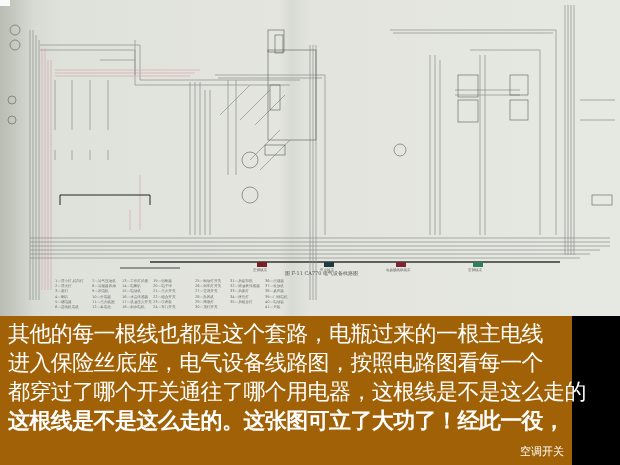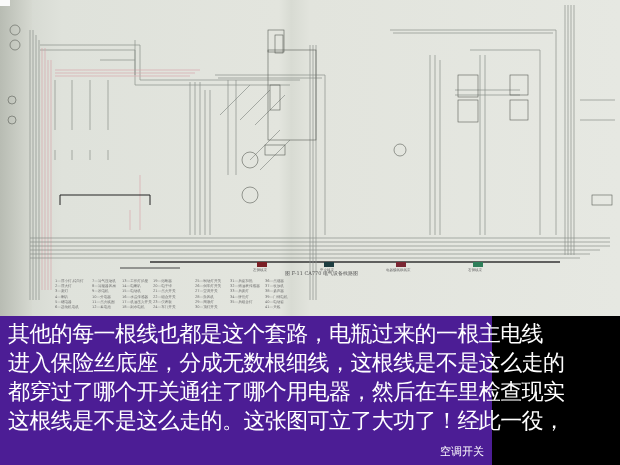--- a/index.html
+++ b/index.html
@@ -5,21 +5,21 @@
   html, body { margin: 0; padding: 0; }
   body { width: 620px; height: 465px; overflow: hidden; background: #000; position: relative; font-family: "DejaVu Sans", sans-serif; }
   .photo { position: absolute; left: 0; top: 0; width: 620px; height: 316px; background: linear-gradient(90deg, #cfd3cb 0%, #dfe2db 10%, #e3e5de 45%, #d8dbd3 47%, #e2e4dd 50%, #e6e8e2 100%); overflow: hidden; }
   .photo svg { position: absolute; left: 0; top: 0; }
   .fold-left { position: absolute; left: 0; top: 0; width: 32px; height: 316px; background: linear-gradient(90deg, #b8bcb3, #d6d9d1); }
   .topleft-white { position: absolute; left: 0; top: 0; width: 10px; height: 6px; background: #fafafa; }
   .legend-chip { position: absolute; width: 10px; height: 5px; }
   .legend-label { position: absolute; font-size: 3.5px; color: #6a6a6a; white-space: nowrap; }
   .fig-title { position: absolute; left: 285px; top: 270px; font-family: "DejaVu Serif", serif; font-size: 5px; color: #555; white-space: nowrap; }
   .parts { position: absolute; top: 279px; font-size: 3.6px; line-height: 5.2px; color: #707070; white-space: nowrap; }
-  .caption { position: absolute; left: 0; top: 316px; width: 492px; height: 149px; background: #4c1d95; }
+  .caption { position: absolute; left: 0; top: 316px; width: 572px; height: 149px; background: #a16207; }
   .caption-line { position: absolute; left: 8px; color: #fff; font-family: "DejaVu Sans", sans-serif; font-size: 22px; line-height: 28px; white-space: nowrap; letter-spacing: -0.6px; }
   .watermark { position: absolute; right: 8px; bottom: 6px; color: #fff; font-size: 11px; font-family: "DejaVu Sans", sans-serif; }
 </style>
 </head>
 <body>
 
 <div class="photo">
   <div class="fold-left"></div>
   <svg width="620" height="316" viewBox="0 0 620 316">
     <g stroke="#8a8f89" stroke-width="0.7" fill="none">
@@ -143,17 +143,17 @@
       <div>37—收放机</div>
       <div>38—扬声器</div>
       <div>39—门锁电机</div>
       <div>40—电动窗</div>
       <div>41—天线</div>
   </div>
 </div>
 
 <div class="caption">
   <div class="caption-line" style="top:4px;">其他的每一根线也都是这个套路，电瓶过来的一根主电线</div>
-  <div class="caption-line" style="top:33px;">进入保险丝底座，分成无数根细线，这根线是不是这么走的</div>
-  <div class="caption-line" style="top:62px;">都穿过了哪个开关通往了哪个用电器，然后在车里检查现实</div>
-  <div class="caption-line" style="top:91px;">这根线是不是这么走的。这张图可立了大功了！经此一役，</div>
+  <div class="caption-line" style="top:33px;">进入保险丝底座，电气设备线路图，按照电路图看每一个</div>
+  <div class="caption-line" style="top:62px;">都穿过了哪个开关通往了哪个用电器，这根线是不是这么走的</div>
+  <div class="caption-line" style="top:91px;font-weight:bold;">这根线是不是这么走的。这张图可立了大功了！经此一役，</div>
   <div class="watermark">空调开关</div>
 </div>
 
 </body></html>

